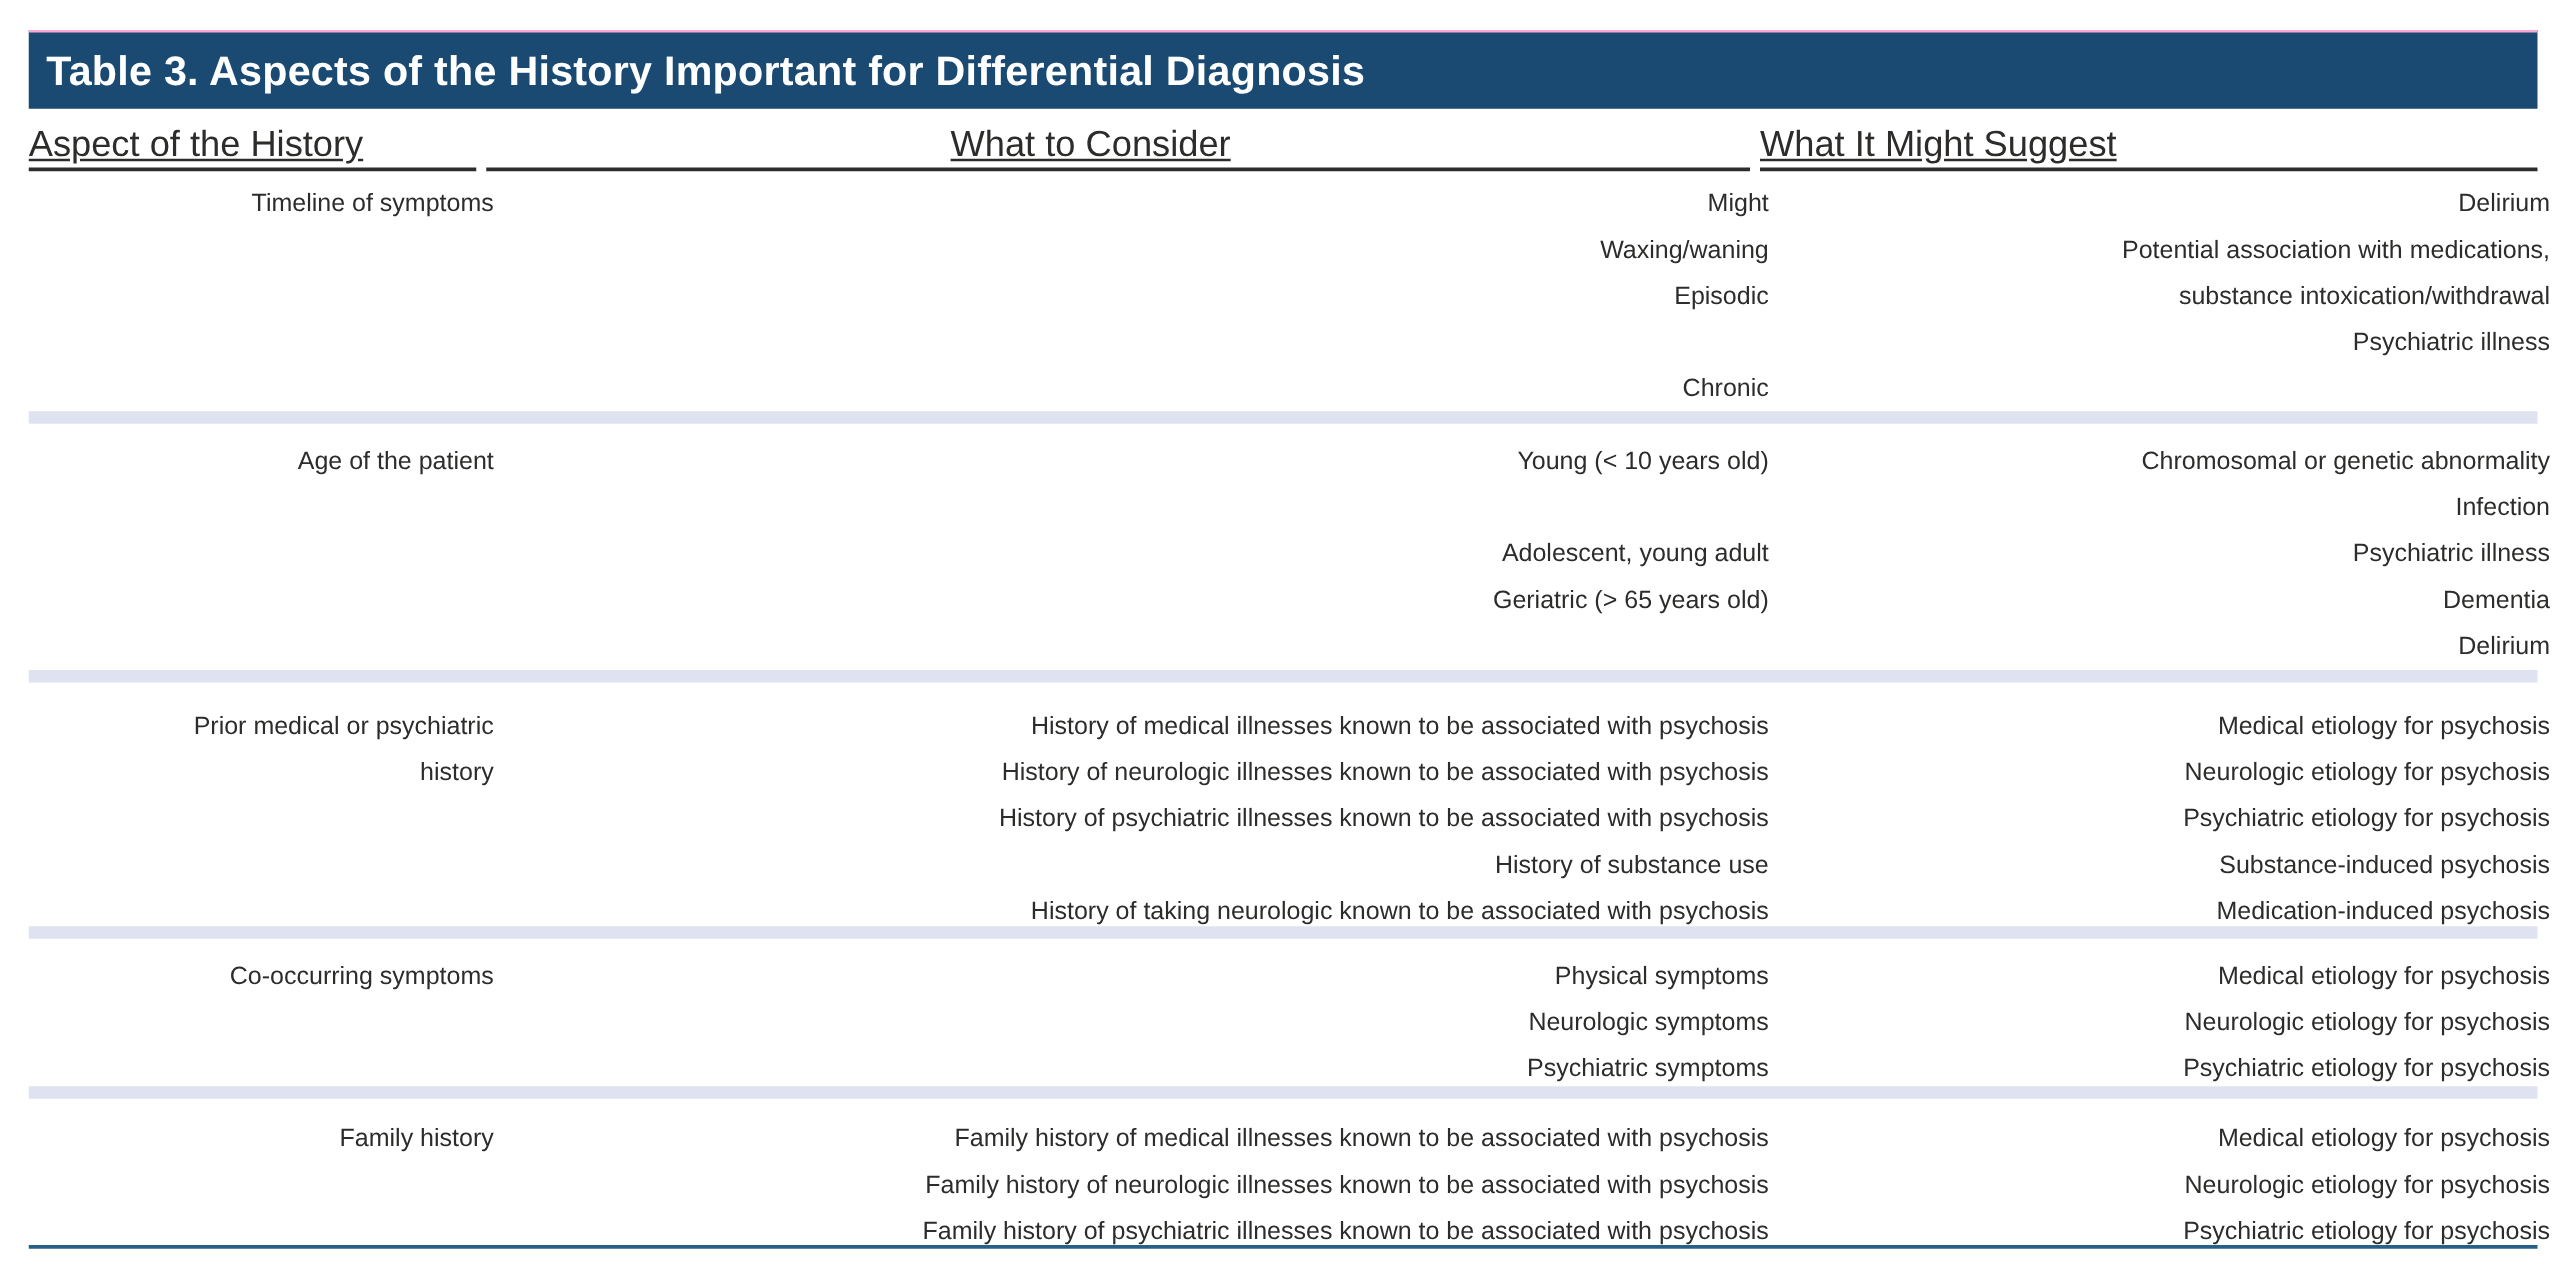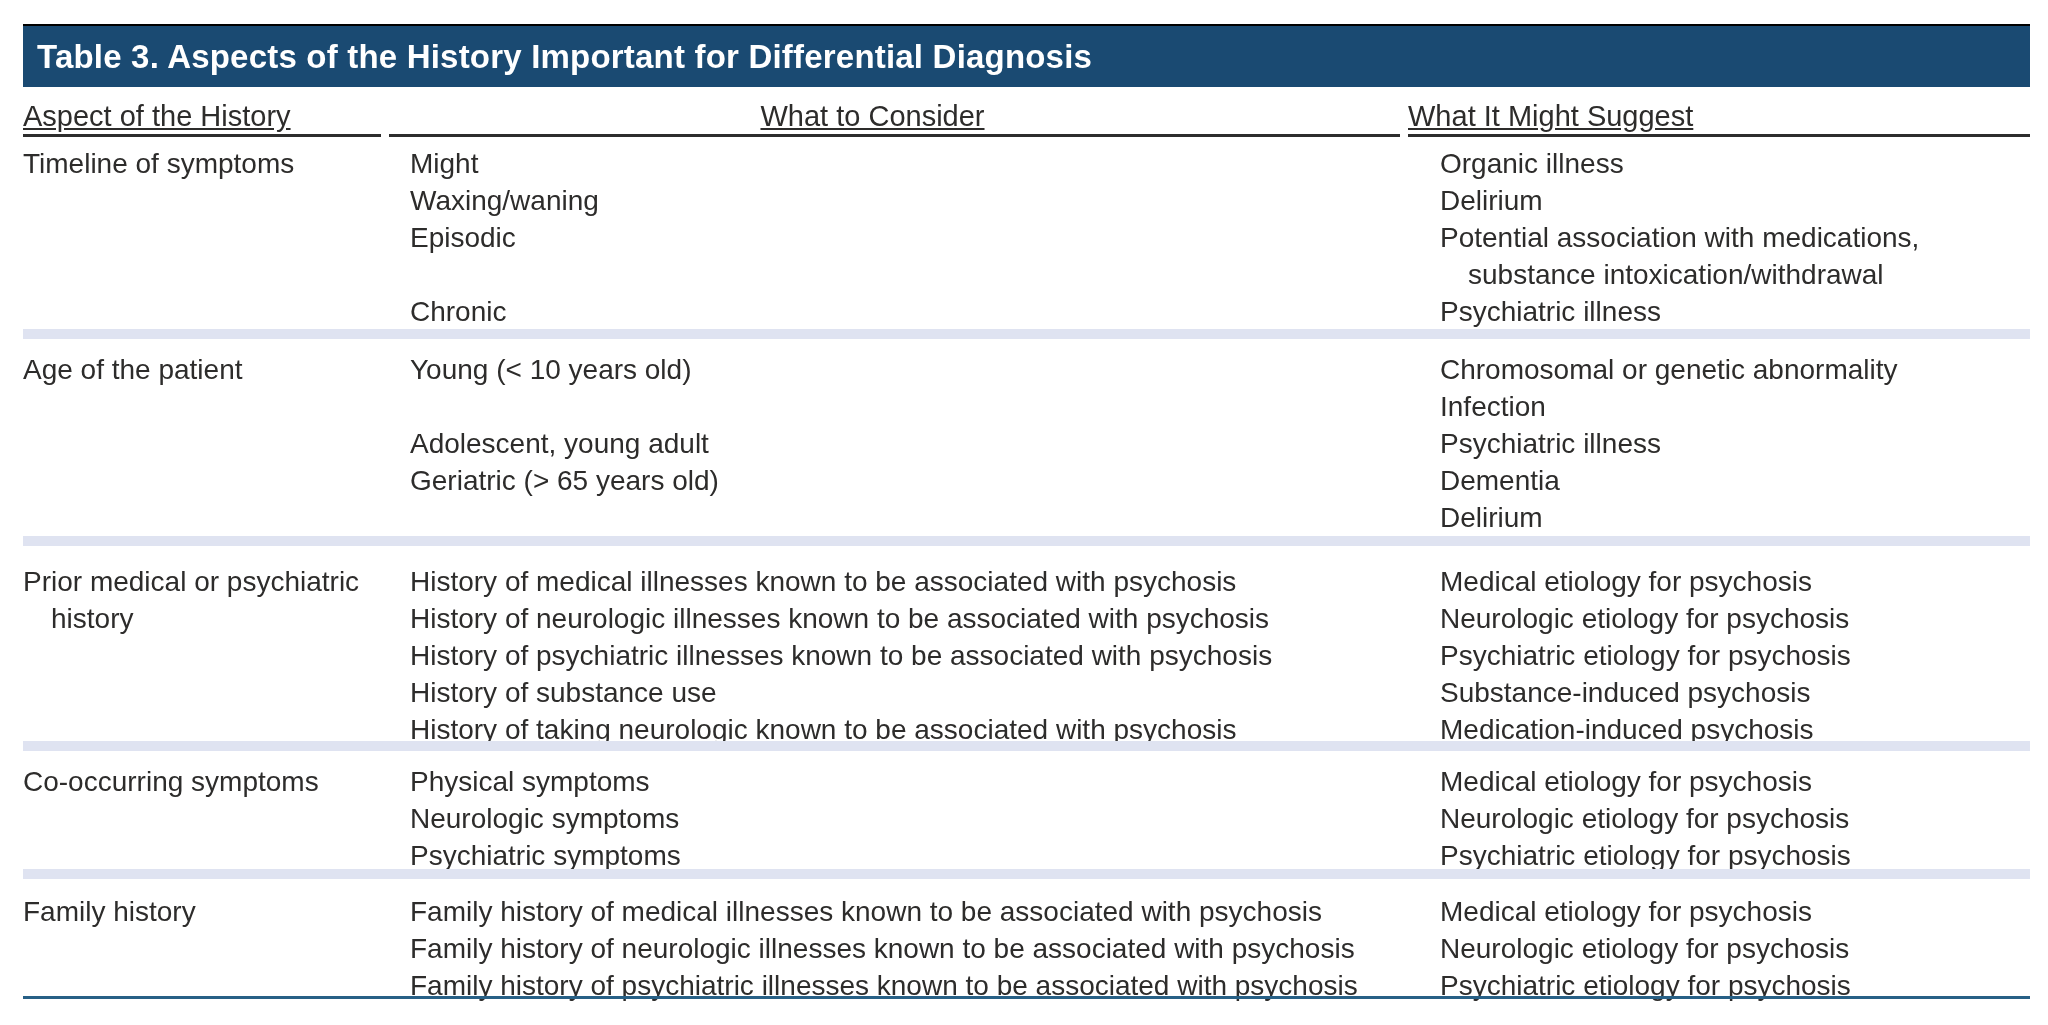--- a/index.html
+++ b/index.html
@@ -14,21 +14,21 @@
   }
   .titlebar {
     position: absolute;
     left: 23px; top: 24px;
     width: 2007px; height: 63px;
     background: #1a4a72;
     box-sizing: border-box;
     display: flex;
     align-items: center;
     padding-left: 14px;
-    border-top: 2px solid #000000;
+    border-top: 2px solid #f9a8d4;
   }
   .titlebar .title {
     color: #ffffff;
     font-size: 33px;
     font-weight: bold;
     letter-spacing: 0.2px;
     white-space: nowrap;
   }
   .colheader {
     position: absolute;
@@ -70,22 +70,23 @@
   .r3 { top: 563px; }
   .r4 { top: 763px; }
   .r5 { top: 893px; }
   .cell { position: absolute; top: 0; }
   .c-aspect   { left: 23px;   width: 372px; }
   .c-consider { left: 410px;  width: 1005px; }
   .c-suggest  { left: 1440px; width: 600px; }
   .line {
     height: 37px;
     line-height: 37px;
-    font-size: 28px;
+    font-size: 20px;
     white-space: nowrap;
+    text-align: right;
   }
   .indent { padding-left: 28px; }
 </style>
 </head>
 <body>
 
 <div class="canvas">
 
   <div class="titlebar">
     <span class="title">Table 3. Aspects of the History Important for Differential Diagnosis</span>
@@ -104,21 +105,20 @@
       <div class="line">Timeline of symptoms</div>
     </div>
     <div class="cell c-consider">
       <div class="line">Might</div>
       <div class="line">Waxing/waning</div>
       <div class="line">Episodic</div>
       <div class="line"></div>
       <div class="line">Chronic</div>
     </div>
     <div class="cell c-suggest">
-      <div class="line">Organic illness</div>
       <div class="line">Delirium</div>
       <div class="line">Potential association with medications,</div>
       <div class="line indent">substance intoxication/withdrawal</div>
       <div class="line">Psychiatric illness</div>
     </div>
   </div>
 
   <div class="band band1"></div>
 
   <div class="row r2">

